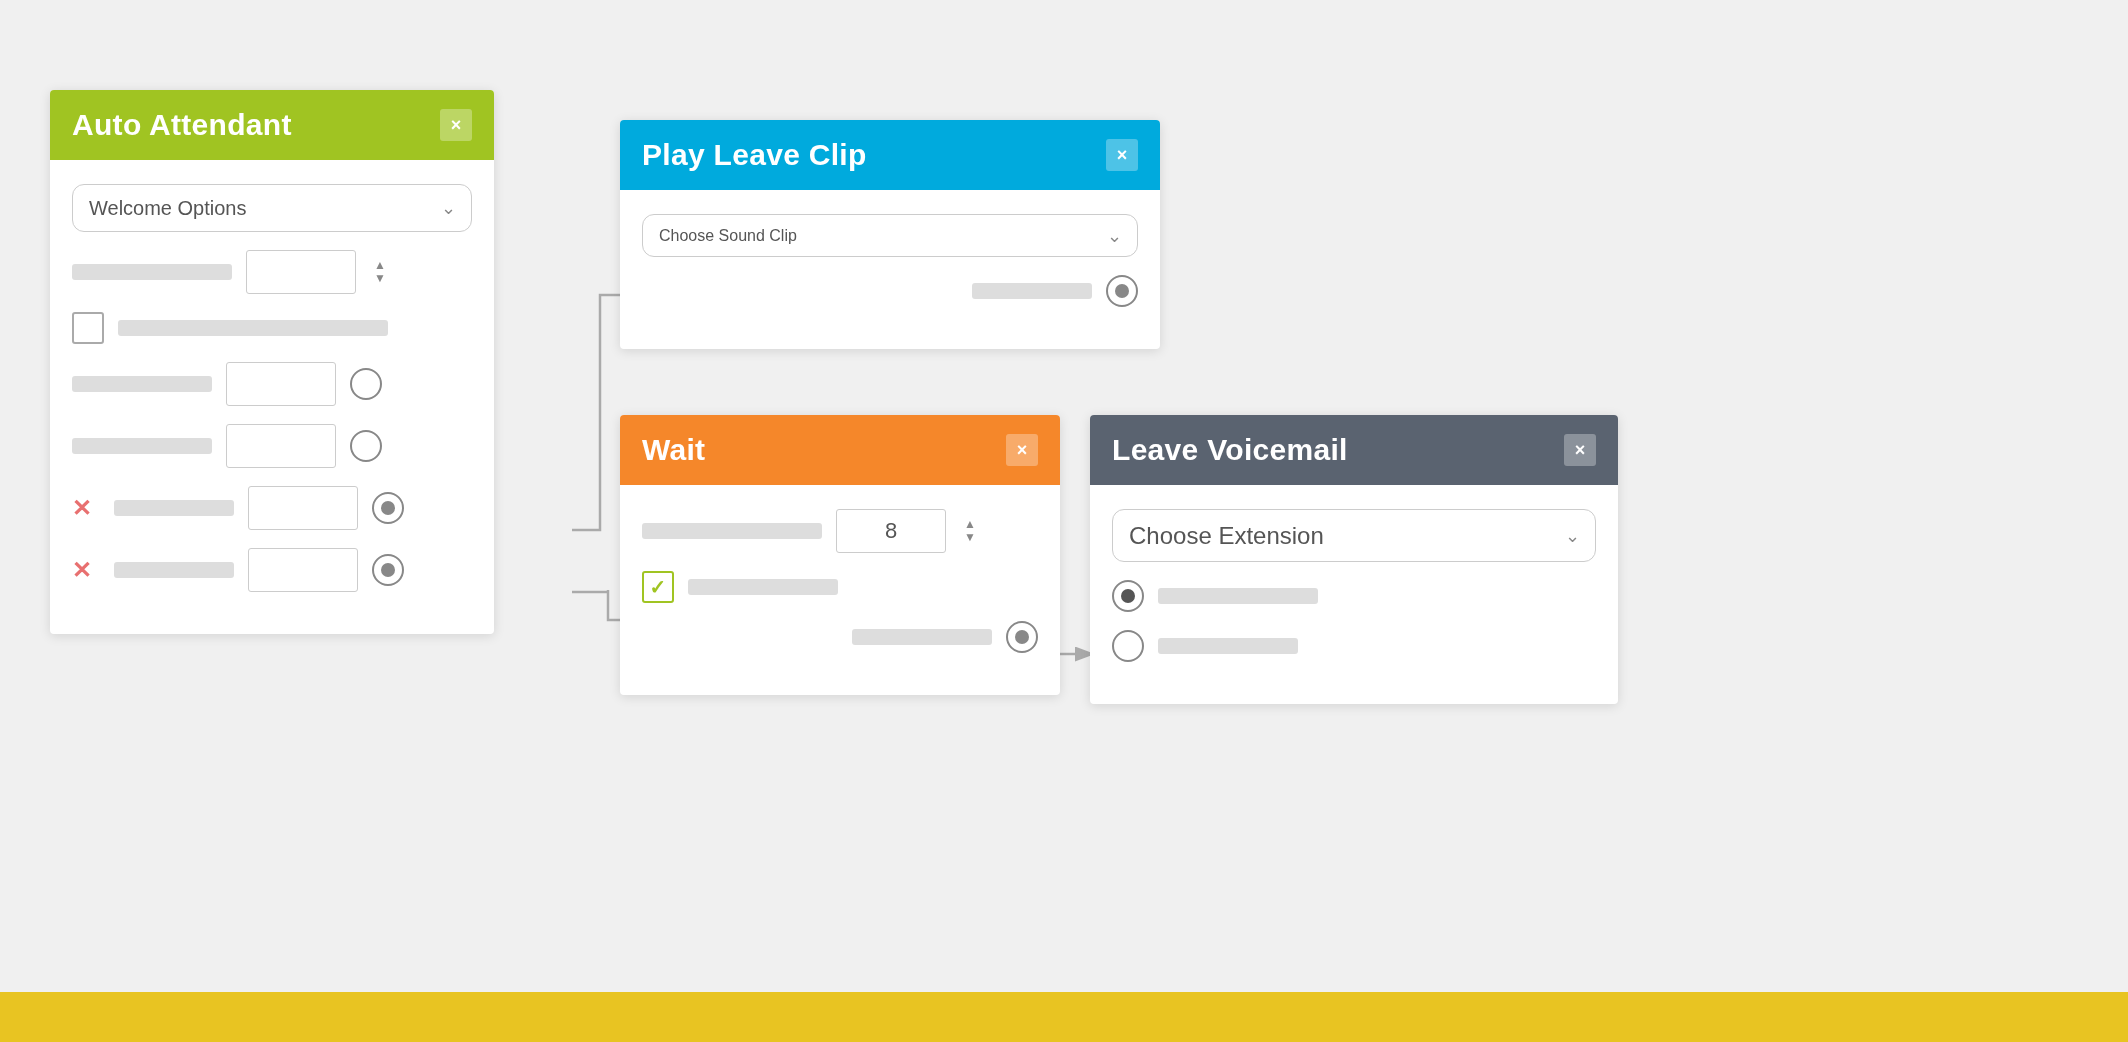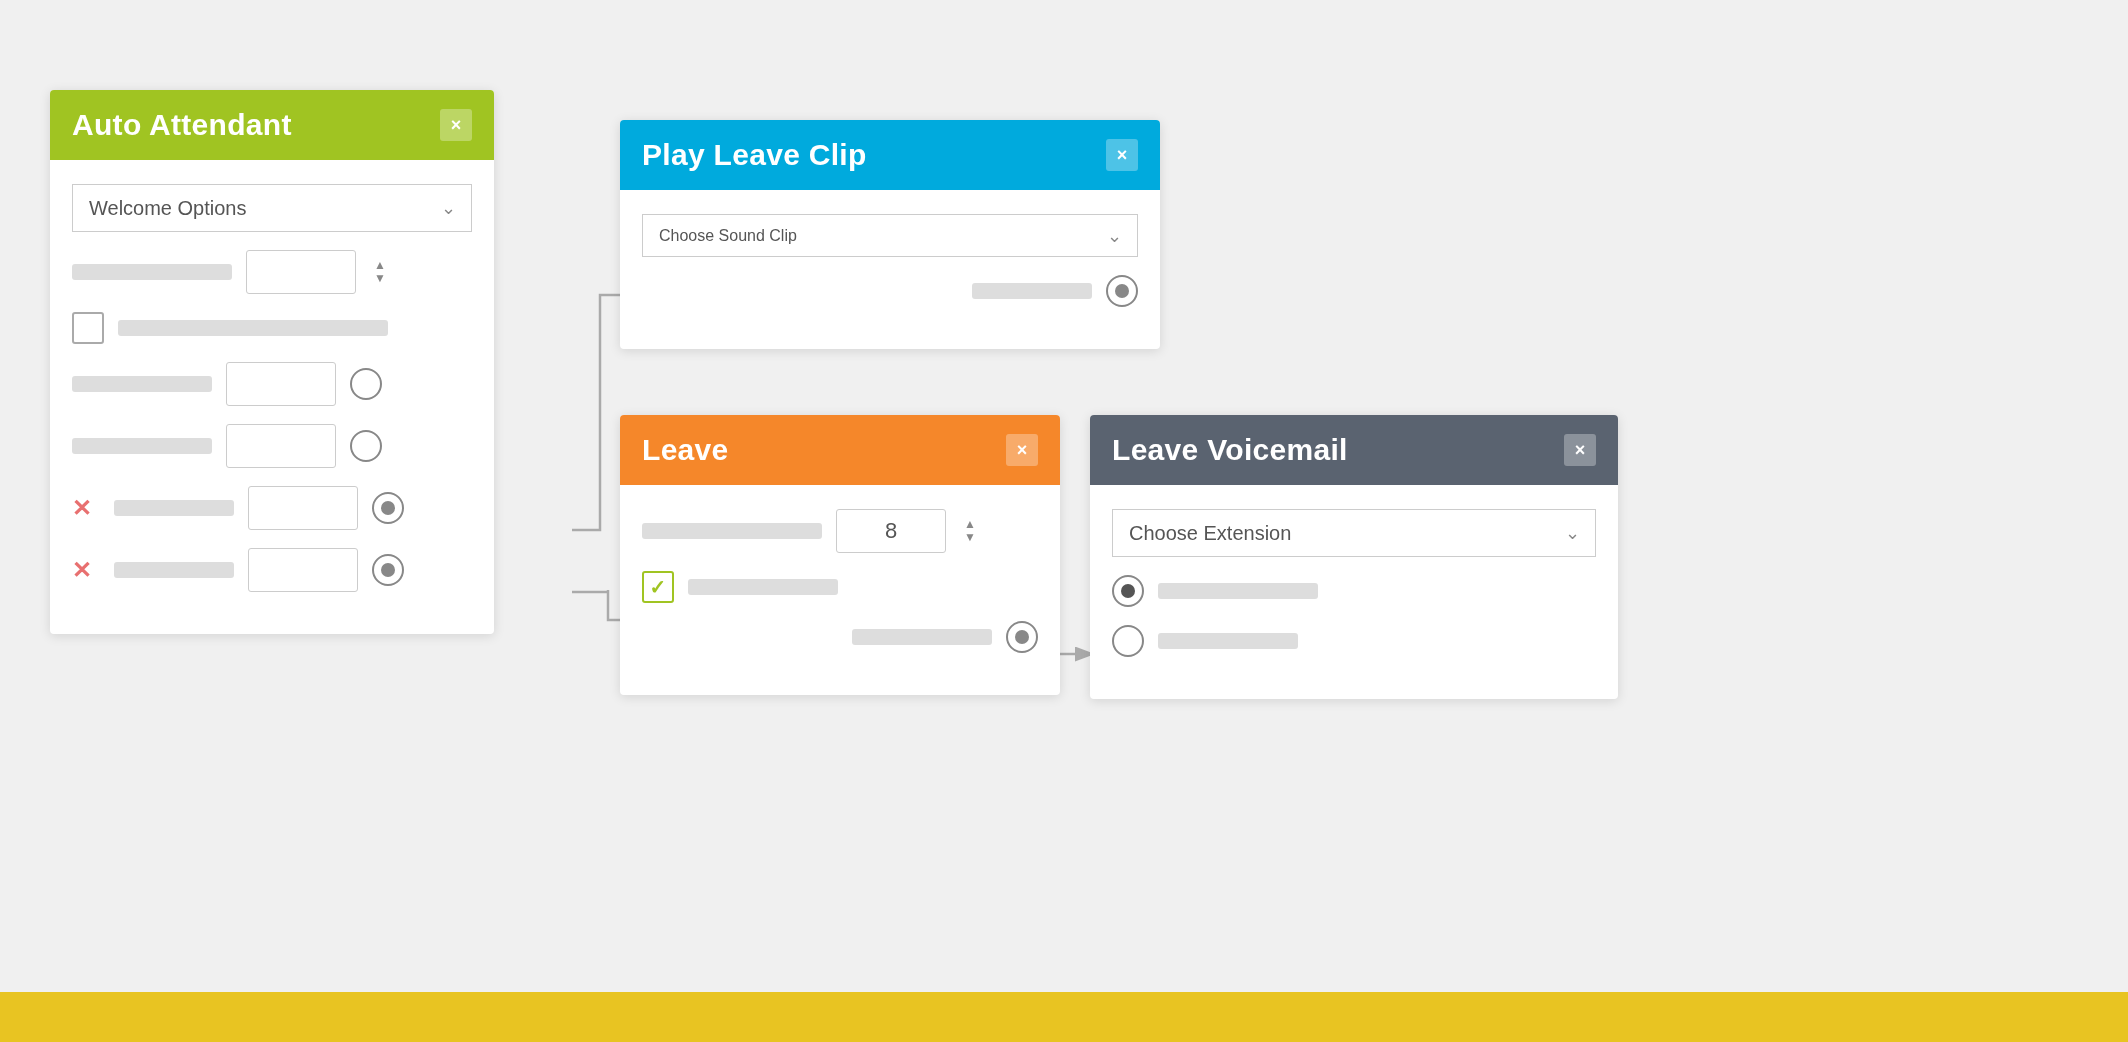--- a/index.html
+++ b/index.html
@@ -95,21 +95,21 @@
     }
 
     .panel-voicemail .panel-header {
       background: #5a6370;
     }
 
     
     .dropdown {
       width: 100%;
       border: 1.5px solid #ccc;
-      border-radius: 0;
+      border-radius: 12px;
       padding: 14px 16px;
       font-size: 22px;
       color: #555;
       background: #fff;
       appearance: none;
       -webkit-appearance: none;
       cursor: pointer;
       display: flex;
       align-items: center;
       justify-content: space-between;
@@ -352,21 +352,21 @@
 
     <div class="row" style="justify-content:flex-end; margin-top:4px;">
       <div class="bar" style="width:120px;"></div>
       <div class="radio-btn checked"></div>
     </div>
   </div>
 </div>
 
 <div class="panel panel-wait">
   <div class="panel-header" style="background:#f5872a;">
-    <span class="panel-header-title">Leave</span>
+    <span class="panel-header-title">Wait</span>
     <button class="panel-close">×</button>
   </div>
   <div class="panel-body">
 
     <div class="row">
       <div class="bar" style="width:180px;"></div>
       <div class="input-box" style="display:flex;align-items:center;justify-content:center;font-size:22px;color:#555;font-weight:500;">8</div>
       <div class="spinner">
         <span>▲</span>
         <span>▼</span>
@@ -386,21 +386,21 @@
 </div>
 
 <div class="panel panel-voicemail">
   <div class="panel-header" style="background:#5a6370;">
     <span class="panel-header-title">Leave Voicemail</span>
     <button class="panel-close">×</button>
   </div>
   <div class="panel-body">
 
     <div class="dropdown-wrap">
-      <select class="dropdown" style="font-size:20px;padding:12px 16px;">
+      <select class="dropdown" style="font-size:24px;padding:12px 16px;">
         <option>Choose Extension</option>
       </select>
       <span class="dropdown-chevron">⌄</span>
     </div>
 
     <div class="row">
       <div class="radio-btn checked-dark"></div>
       <div class="bar" style="width:160px;"></div>
     </div>
 

